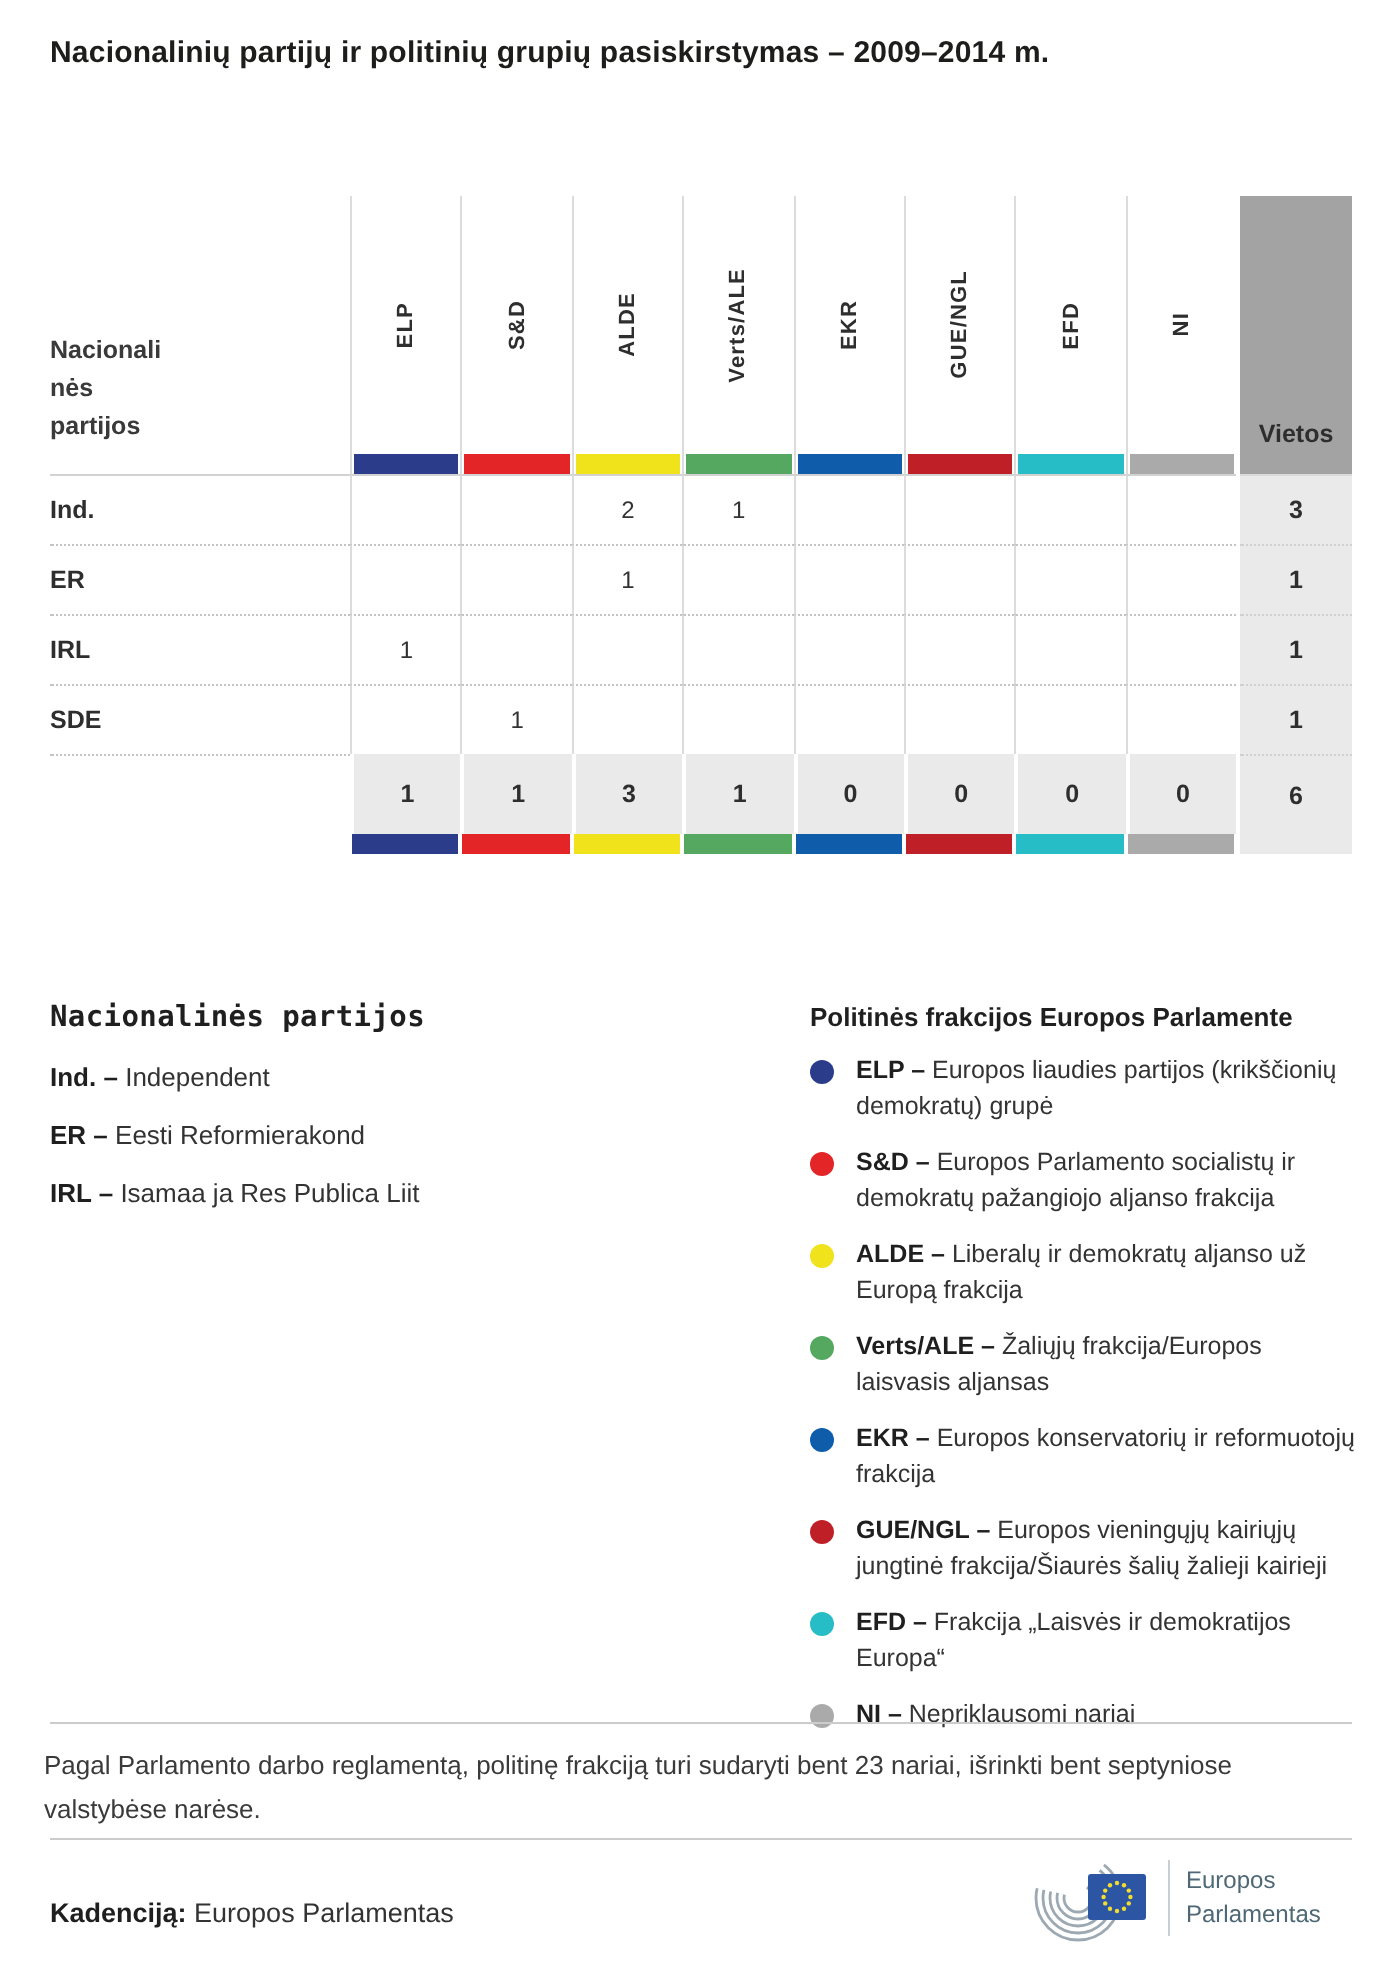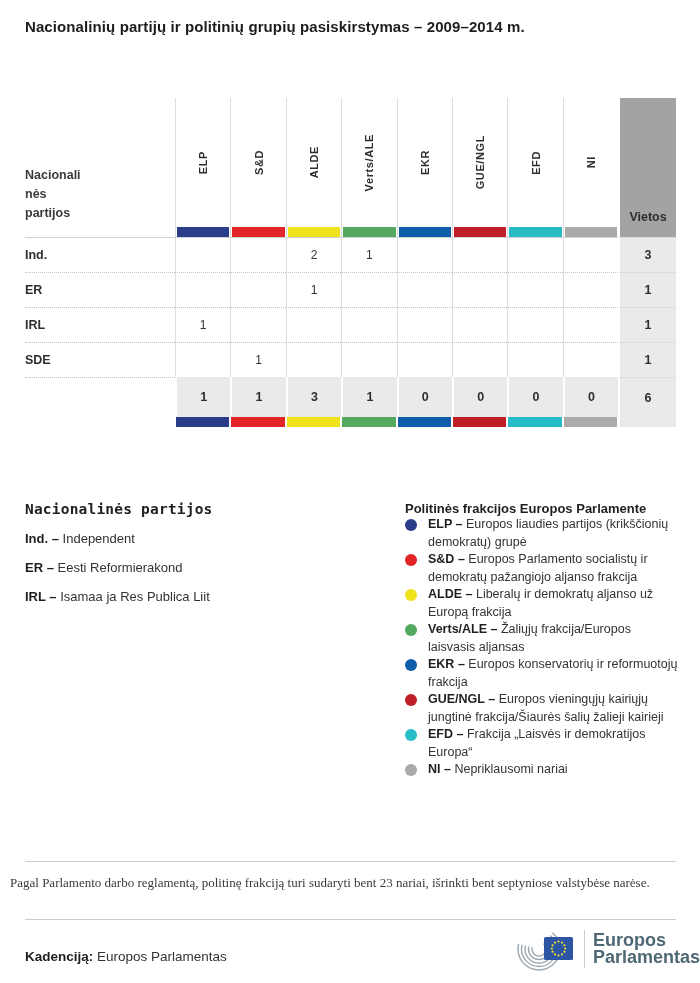--- a/index.html
+++ b/index.html
@@ -49,34 +49,34 @@
 
   
   .lp { position:absolute; left:25px; top:501px; width:330px; }
   .lp-heading { font-family:"DejaVu Sans Mono", monospace; font-size:14.5px; font-weight:700;
                 color:#1f1f1f; letter-spacing:.2px; }
   .lp-item { margin-top:14px; font-size:13px; color:#333; }
   .abbr { font-weight:700; color:#1f1f1f; }
 
   .lg { position:absolute; left:405px; top:501px; width:275px; }
   .lg-heading { font-size:13px; font-weight:700; color:#1f1f1f; }
-  .lg-item { display:flex; gap:11px; }
+  .lg-item { display:flex; gap:11px; margin-top:11px; }
   .dot { width:12px; height:12px; border-radius:50%; margin-top:3px; flex:none; }
   .lg-text { font-size:12.5px; line-height:17.5px; color:#333; }
 
   
   .rule { position:absolute; left:25px; width:651px; height:1px; background:#ccc; }
   .rule1 { top:861px; } .rule2 { top:919px; }
-  .note { position:absolute; left:10px; top:872px; width:655px; font-size:13px; line-height:22px; color:#3a3a3a;font-family:Liberation Serif, serif; }
+  .note { position:absolute; left:22px; top:872px; width:655px; font-size:13px; line-height:22px; color:#3a3a3a; }
   .source { position:absolute; left:25px; top:949px; font-size:13.5px; color:#333; }
   .source .abbr { font-size:13.5px; }
 
   .eplogo { position:absolute; left:512px; top:924px; display:flex; align-items:center; gap:8px; }
   .logo-divider { width:1px; height:38px; background:#c9ced2; }
-  .logo-text { font-size:18px; font-weight:700; line-height:17px; color:#4f6875; }
+  .logo-text { font-size:12px; font-weight:400; line-height:17px; color:#4f6875; }
 </style>
 </head>
 <body>
 
 <div id="canvas">
 
   <div class="title">Nacionalinių partijų ir politinių grupių pasiskirstymas – 2009–2014 m.</div>
 
   <div class="tbl">
 

